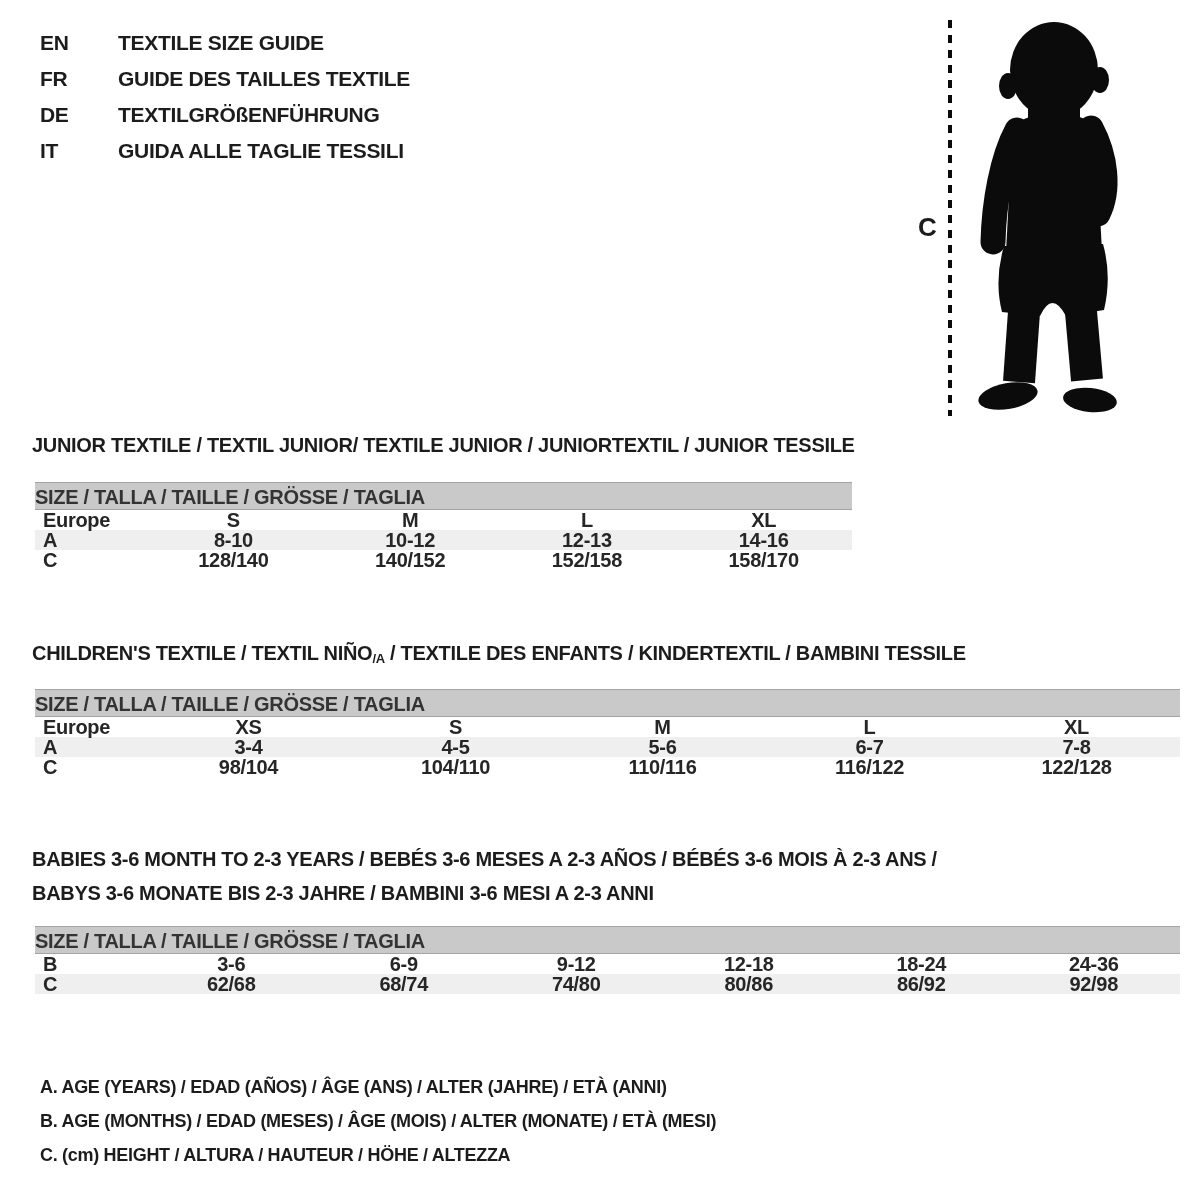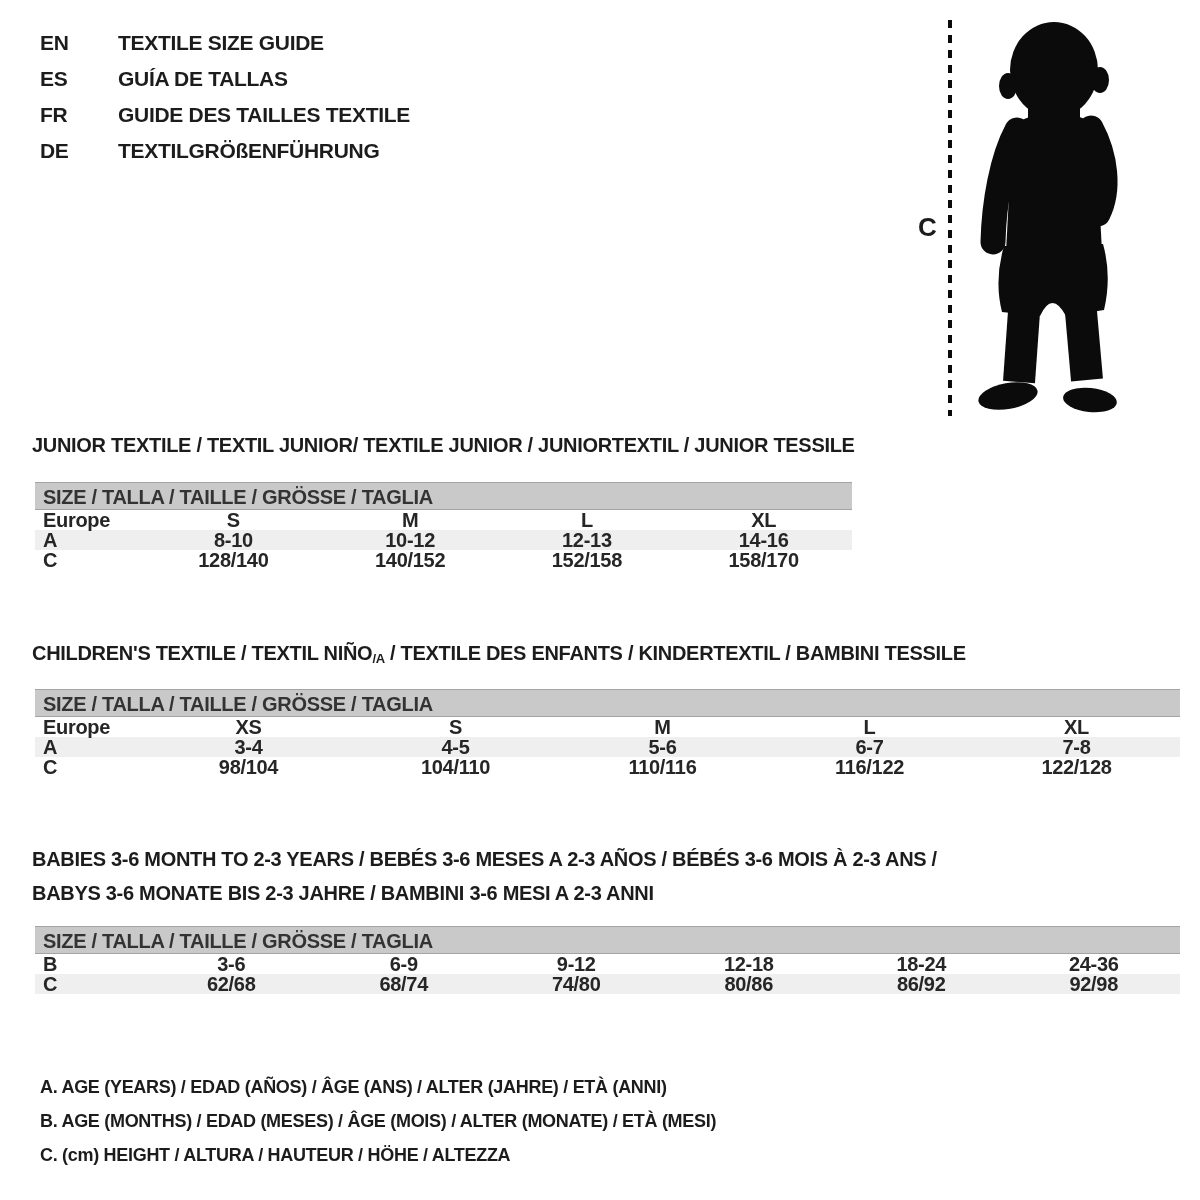--- a/index.html
+++ b/index.html
@@ -31,21 +31,21 @@
   }
   .baby-svg { position: absolute; left: 62px; top: 16px; }
 
   
   .section-title { position: absolute; left: 32px; font-size: 20px; white-space: nowrap; }
   .title-sub { font-size: 13px; position: relative; top: 3px; letter-spacing: -0.3px; }
 
   
   .table { position: absolute; left: 35px; }
   .size-bar {
-    height: 28px; line-height: 28px; padding-left: 8px;
+    height: 28px; line-height: 28px; 
     background: var(--header-bar-bg, #c9c9c9);
     border-top: 1px solid rgba(0,0,0,0.18);
     border-bottom: 1px solid rgba(0,0,0,0.18);
     color: #333333; font-size: 20px; box-sizing: border-box;
   }
   .trow { display: flex; height: 20px; align-items: center; font-size: 20px; color: #262626; }
   .trow.alt { background: var(--row-alt-bg, #efefef); }
   .tlabel { width: 110px; padding-left: 8px; box-sizing: border-box; }
   .tcell { flex: 1; text-align: center; }
   .t-junior { width: 817px; top: 482px; }
@@ -64,30 +64,30 @@
 <body>
 
 <div class="canvas">
 
   <div class="langs">
     <div class="lang-row">
       <span class="lang-code">EN</span>
       <span class="lang-label">TEXTILE SIZE GUIDE</span>
     </div>
     <div class="lang-row">
-      <span class="lang-code">ES</span>
-      <span class="lang-label">GUÍA DE TALLAS</span>
-    </div>
-    <div class="lang-row">
       <span class="lang-code">FR</span>
       <span class="lang-label">GUIDE DES TAILLES TEXTILE</span>
     </div>
     <div class="lang-row">
       <span class="lang-code">DE</span>
       <span class="lang-label">TEXTILGRÖßENFÜHRUNG</span>
+    </div>
+    <div class="lang-row">
+      <span class="lang-code">IT</span>
+      <span class="lang-label">GUIDA ALLE TAGLIE TESSILI</span>
     </div>
   </div>
 
   <div class="figure">
     <span class="c-label">C</span>
     <div class="dash-line"></div>
     <svg class="baby-svg" width="180" height="404" viewBox="0 0 180 404" aria-hidden="true">
       <g fill="#0b0b0b" stroke="none">
         <ellipse cx="92" cy="54" rx="44" ry="48"></ellipse>
         <ellipse cx="46" cy="70" rx="9" ry="13"></ellipse>

